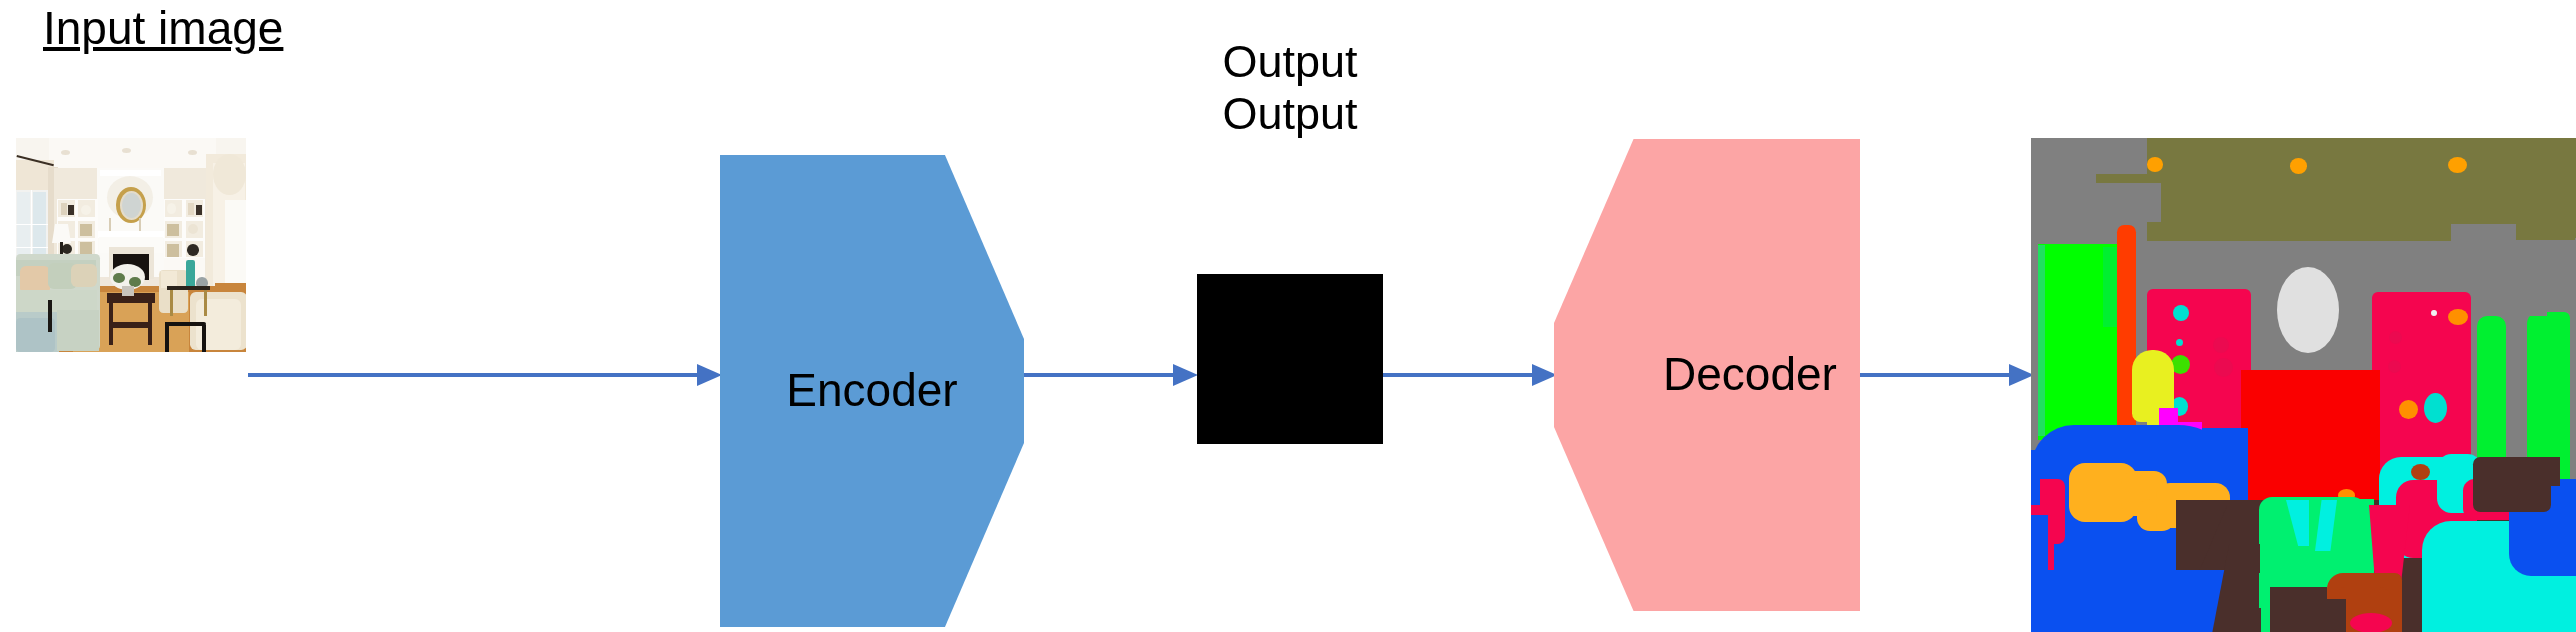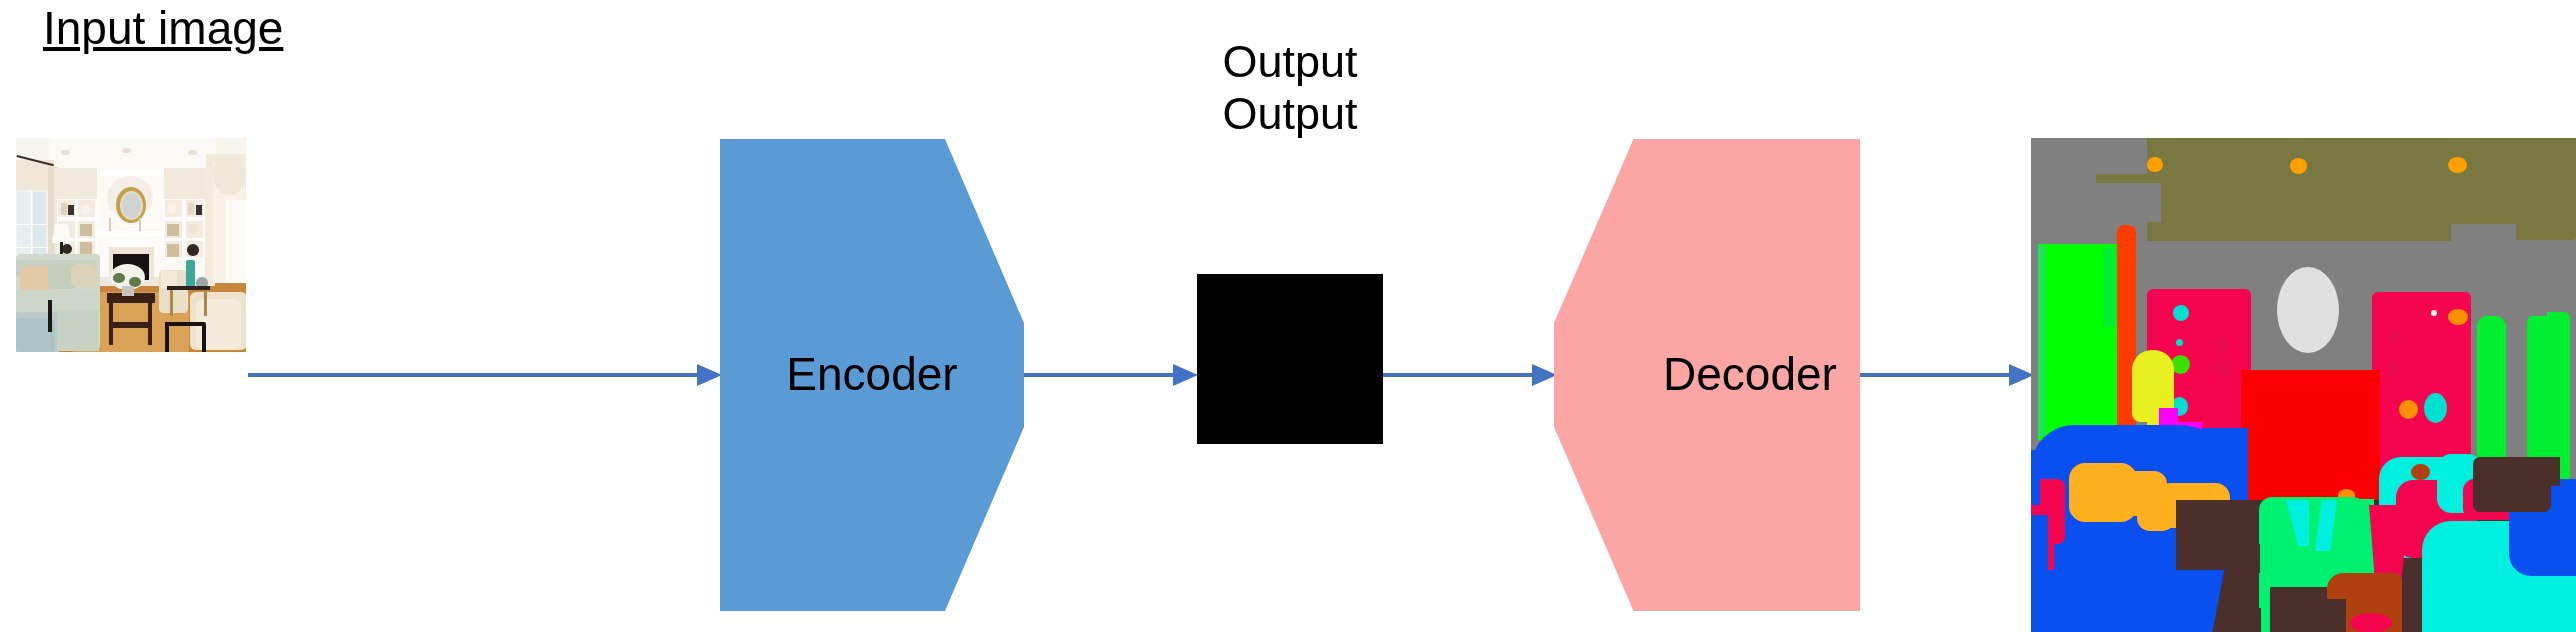--- a/index.html
+++ b/index.html
@@ -37,20 +37,21 @@
   .arrow .head{
     position:absolute;top:0;width:0;height:0;
     border-top:11px solid transparent;border-bottom:11px solid transparent;
     border-left:25px solid #4472C4;
   }
 
   
   .encoder-shape{
     background:#5B9BD5;
     clip-path:polygon(0% 0%,74% 0%,100% 39%,100% 61%,74% 100%,0% 100%);
+    margin-top:16px;
   }
   .decoder-shape{
     background:#fca5a5;
     clip-path:polygon(26% 0%,100% 0%,100% 100%,26% 100%,0% 61%,0% 39%);
   }
   .latent-box{background:#000000;}
 
   
   .photo{overflow:hidden;background:#efe7db;}
   .photo .l{position:absolute;}

